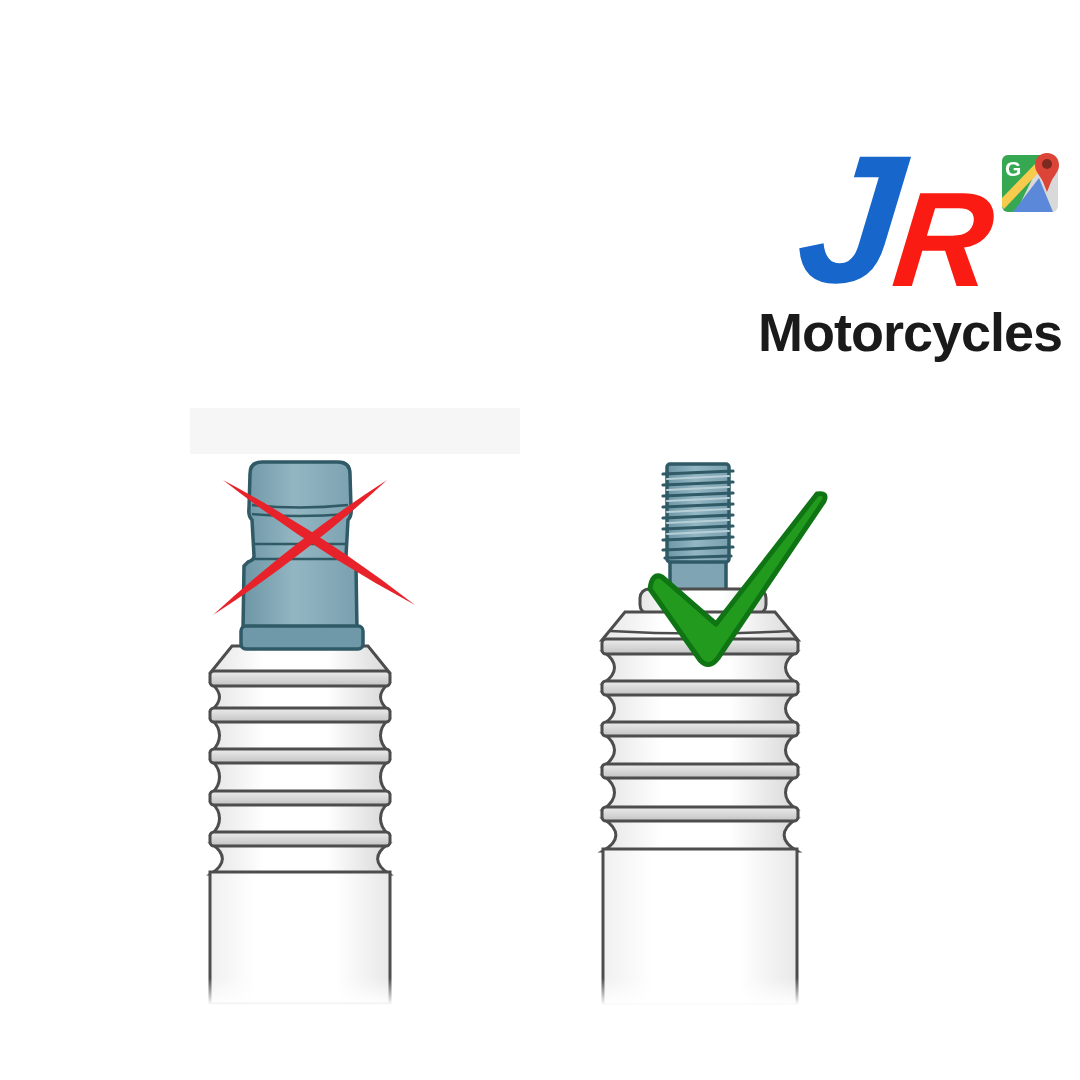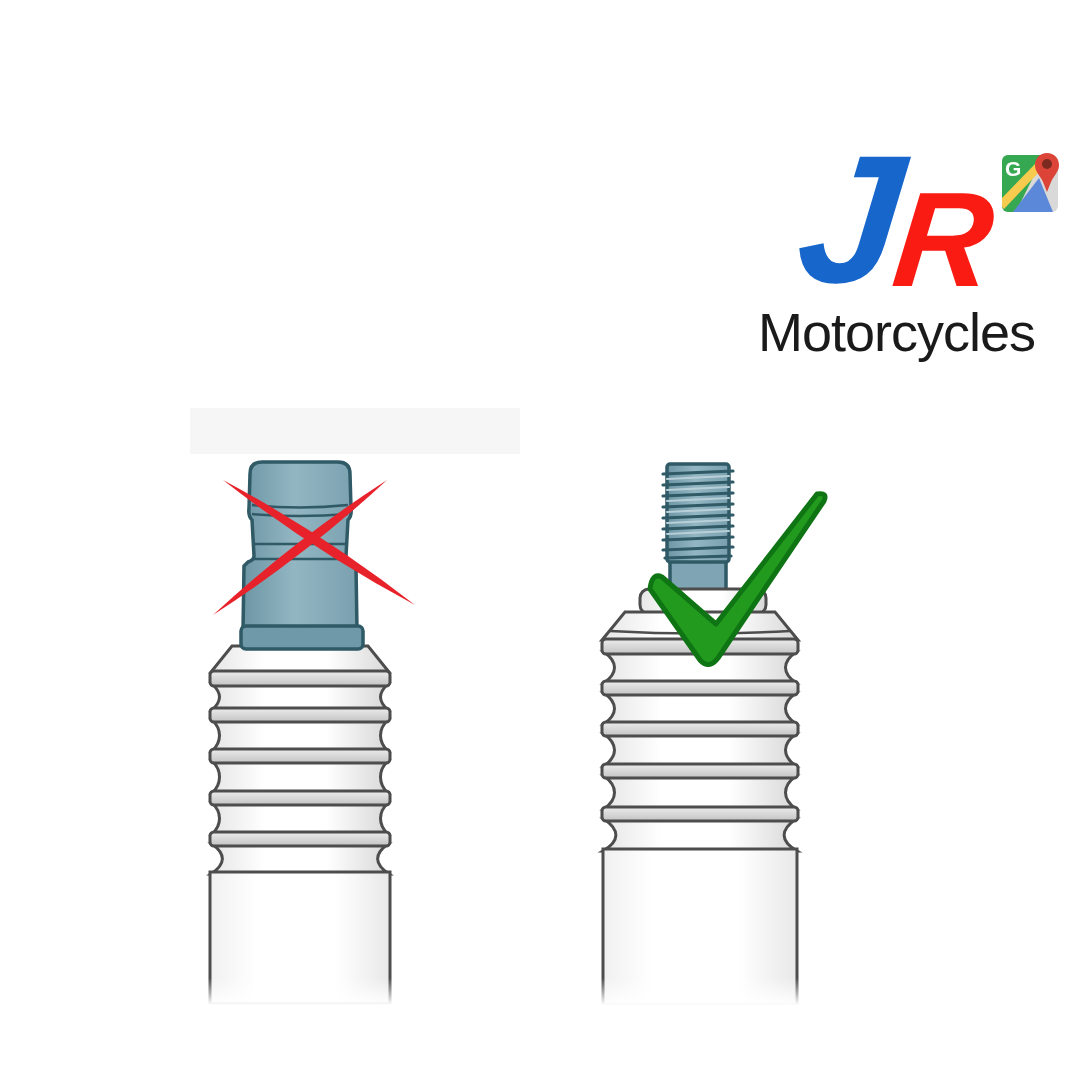--- a/index.html
+++ b/index.html
@@ -17,21 +17,21 @@
     font-size:182px; line-height:1; font-style:italic; font-weight:700;
     color:var(--logo-blue); transform:skewX(-6deg);
   }
   .letter-r {
     position:absolute; left:895px; top:172px;
     font-size:135px; line-height:1; font-style:italic; font-weight:700;
     color:var(--logo-red); transform:skewX(-6deg);
   }
   .logo-word {
     position:absolute; left:758px; top:305px;
-    font-size:54px; line-height:1; font-weight:400; letter-spacing:-1px;
+    font-size:54px; line-height:1; font-weight:700; letter-spacing:-1px;
     color:var(--logo-text);
   }
   .maps-icon { position:absolute; left:996px; top:144px; width:72px; height:72px; }
   .maps-g {
     font-family:"Liberation Sans", sans-serif; font-weight:700;
     font-size:21px; fill:#ffffff;
   }
 
   
   .band        { fill:var(--band-gray); }

